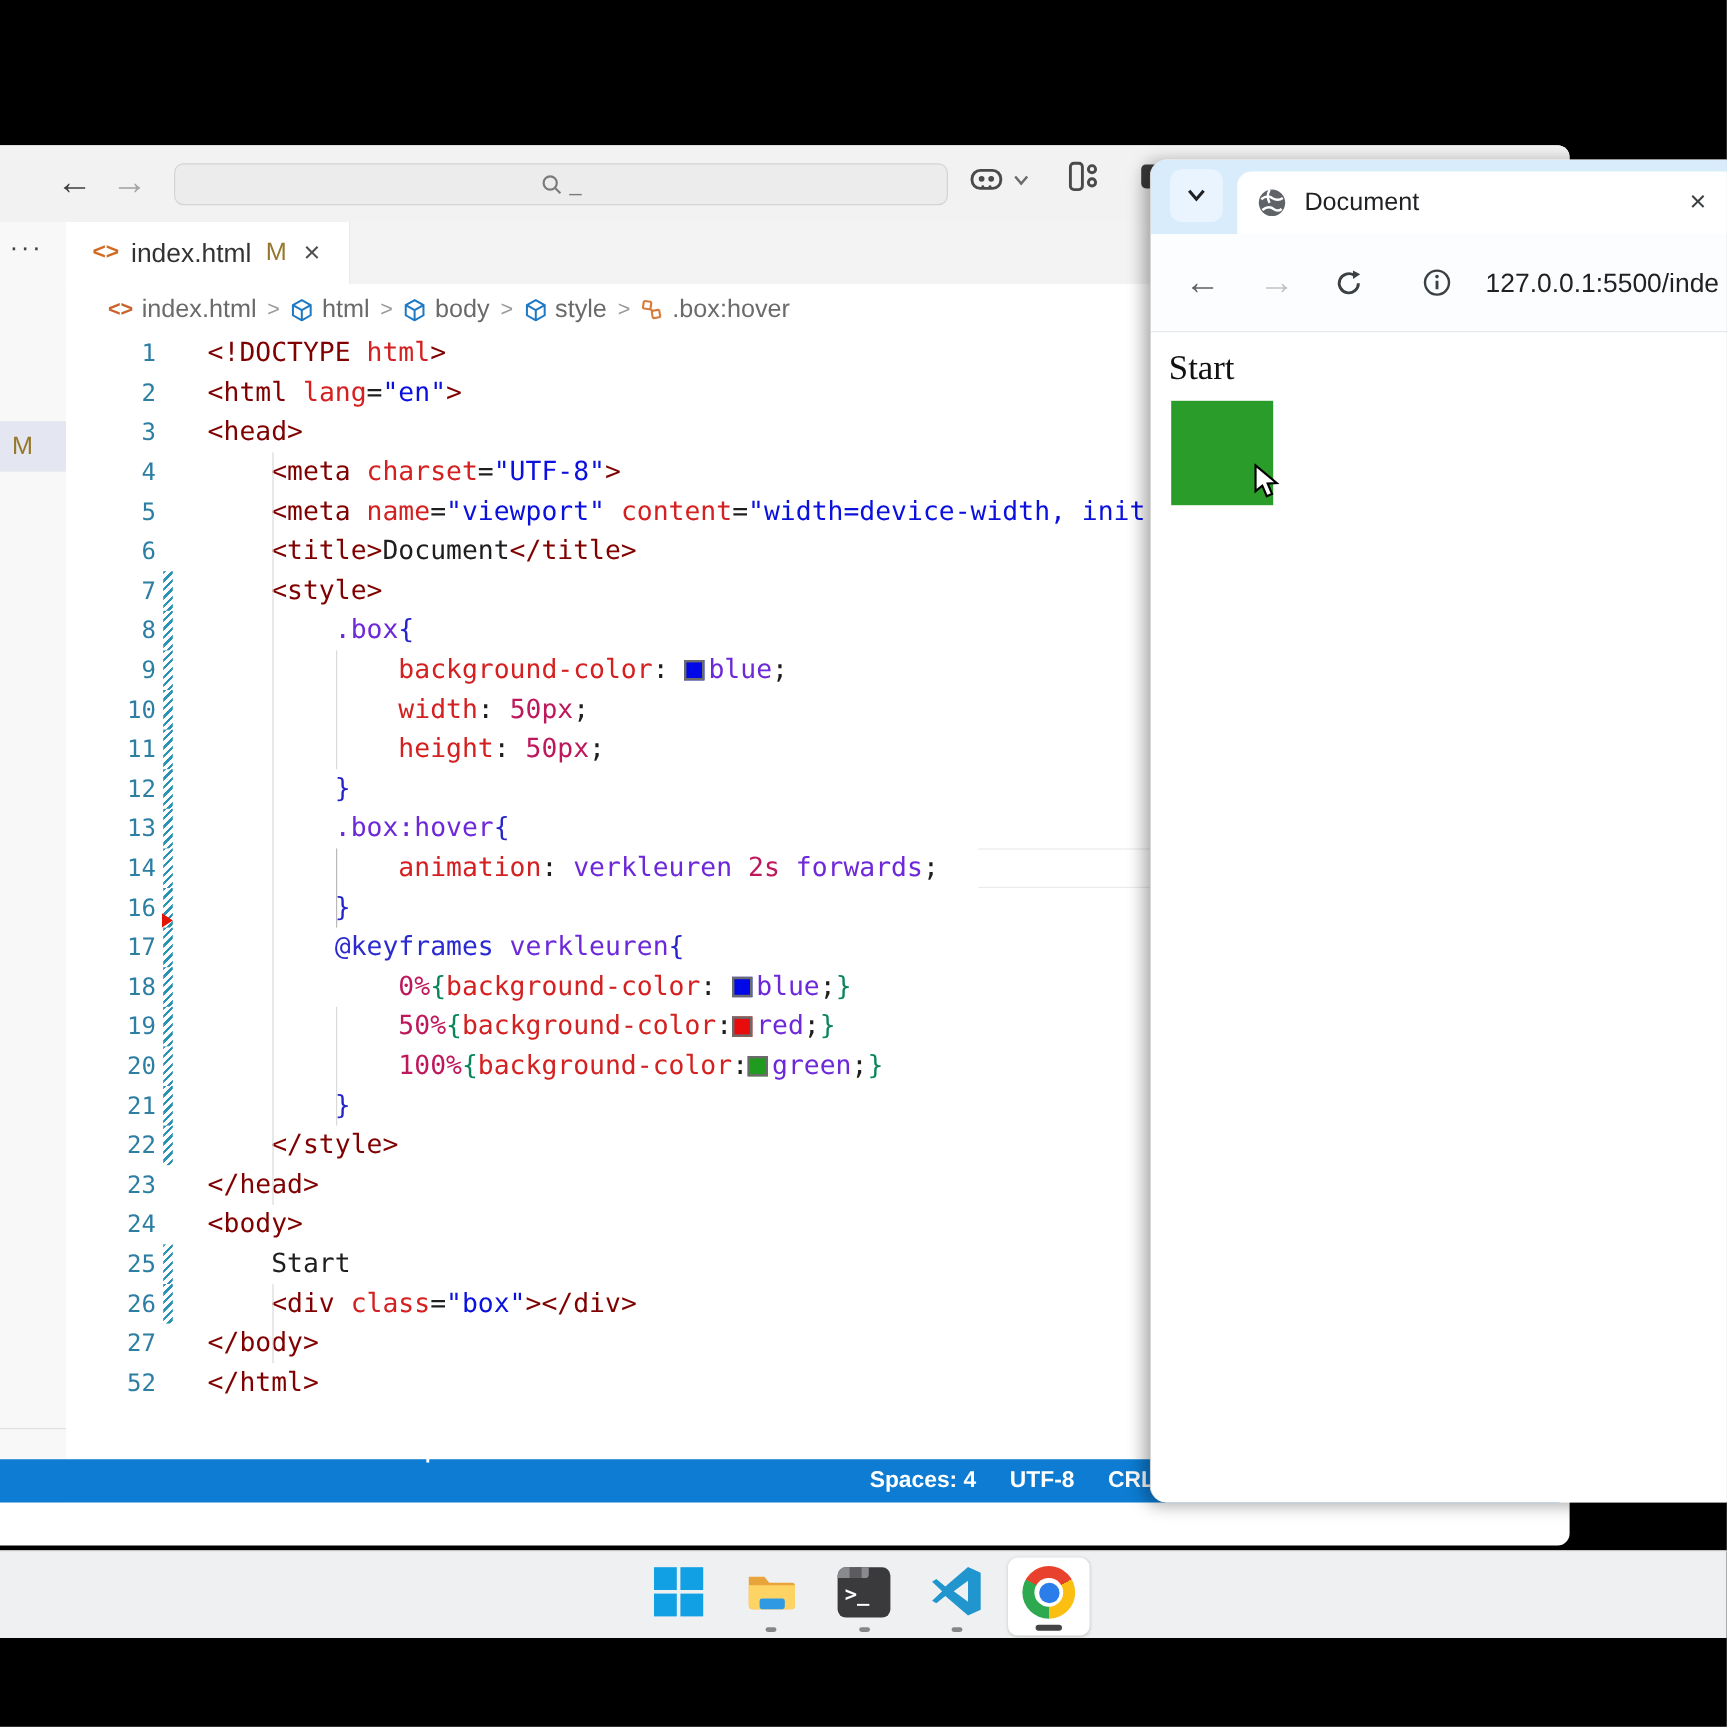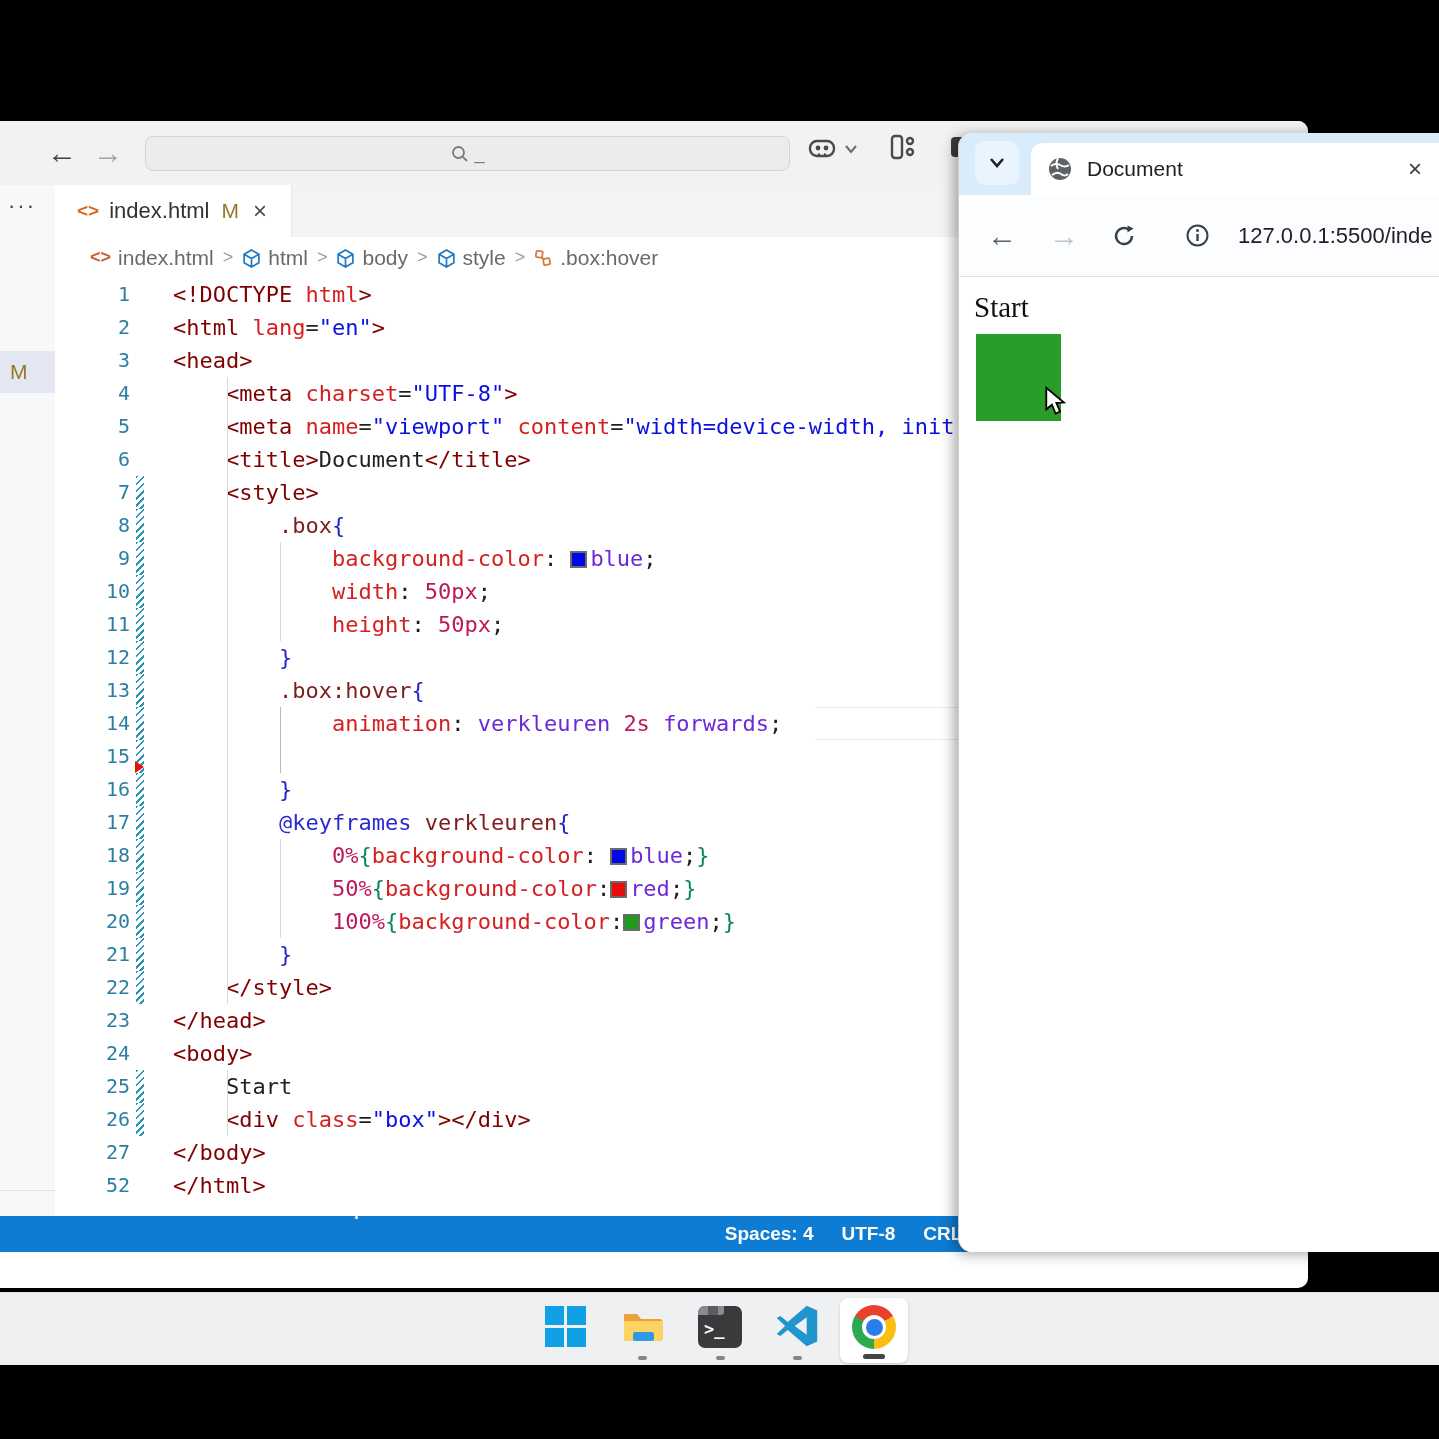--- a/index.html
+++ b/index.html
@@ -55,21 +55,21 @@
       background:repeating-linear-gradient(135deg,#2a93b4 0 2px,rgba(255,255,255,0) 2px 5px); }
   .ctext { white-space:pre; }
   .tk-tag   { color:#800000; }
   .tk-red   { color:#d42020; }
   .tk-val   { color:#0a10dd; }
   .tk-kw    { color:#6d28d9; }
   .tk-num   { color:#be185d; }
   .tk-brace { color:#2424c9; }
   .tk-gbrace{ color:#098658; }
   .tk-at    { color:#2a2ad0; }
-  .tk-sel   { color:#7f1d1d; }
+  .tk-sel   { color:#6d28d9; }
   .tk-plain { color:#1e1e1e; }
   .sw { display:inline-block; width:17px; height:17px; border:2px solid #6b6b6b;
         vertical-align:-2px; margin-right:3px; }
   .sw-blue  { background:#0008e8; }
   .sw-red   { background:#e80c0c; }
   .sw-green { background:#1f9c1f; }
   .indent-guide { position:absolute; width:1px; background:#d9d9d9; }
   .cur-line-edge { position:absolute; height:1px; background:#ececec; left:760px; width:200px; }
   .bkpt { position:absolute; left:80px; width:0; height:0;
           border-left:9px solid #e51400; border-top:6px solid transparent; border-bottom:6px solid transparent; }
@@ -238,21 +238,20 @@
             <div class="crow"><div class="cnum">5</div><div class="cdeco"></div><div class="ctext"><span class="tk-plain">    </span><span class="tk-tag">&lt;meta</span><span class="tk-plain"> </span><span class="tk-red">name</span><span class="tk-plain">=</span><span class="tk-val">"viewport"</span><span class="tk-plain"> </span><span class="tk-red">content</span><span class="tk-plain">=</span><span class="tk-val">"width=device-width, init</span></div></div>
             <div class="crow"><div class="cnum">6</div><div class="cdeco"></div><div class="ctext"><span class="tk-plain">    </span><span class="tk-tag">&lt;title&gt;</span><span class="tk-plain">Document</span><span class="tk-tag">&lt;/title&gt;</span></div></div>
             <div class="crow"><div class="cnum">7</div><div class="cdeco mod"></div><div class="ctext"><span class="tk-plain">    </span><span class="tk-tag">&lt;style&gt;</span></div></div>
             <div class="crow"><div class="cnum">8</div><div class="cdeco mod"></div><div class="ctext"><span class="tk-plain">        </span><span class="tk-sel">.box</span><span class="tk-brace">{</span></div></div>
             <div class="crow"><div class="cnum">9</div><div class="cdeco mod"></div><div class="ctext"><span class="tk-plain">            </span><span class="tk-red">background-color</span><span class="tk-plain">: </span><span class="sw sw-blue"></span><span class="tk-kw">blue</span><span class="tk-plain">;</span></div></div>
             <div class="crow"><div class="cnum">10</div><div class="cdeco mod"></div><div class="ctext"><span class="tk-plain">            </span><span class="tk-red">width</span><span class="tk-plain">: </span><span class="tk-num">50px</span><span class="tk-plain">;</span></div></div>
             <div class="crow"><div class="cnum">11</div><div class="cdeco mod"></div><div class="ctext"><span class="tk-plain">            </span><span class="tk-red">height</span><span class="tk-plain">: </span><span class="tk-num">50px</span><span class="tk-plain">;</span></div></div>
             <div class="crow"><div class="cnum">12</div><div class="cdeco mod"></div><div class="ctext"><span class="tk-plain">        </span><span class="tk-brace">}</span></div></div>
             <div class="crow"><div class="cnum">13</div><div class="cdeco mod"></div><div class="ctext"><span class="tk-plain">        </span><span class="tk-sel">.box:hover</span><span class="tk-brace">{</span></div></div>
             <div class="crow"><div class="cnum">14</div><div class="cdeco mod"></div><div class="ctext"><span class="tk-plain">            </span><span class="tk-red">animation</span><span class="tk-plain">: </span><span class="tk-kw">verkleuren</span><span class="tk-plain"> </span><span class="tk-num">2s</span><span class="tk-plain"> </span><span class="tk-kw">forwards</span><span class="tk-plain">;</span></div></div>
-            <div class="crow"><div class="cnum">15</div><div class="cdeco mod"></div><div class="ctext"></div></div>
             <div class="crow"><div class="cnum">16</div><div class="cdeco mod"></div><div class="ctext"><span class="tk-plain">        </span><span class="tk-brace">}</span></div></div>
             <div class="crow"><div class="cnum">17</div><div class="cdeco mod"></div><div class="ctext"><span class="tk-plain">        </span><span class="tk-at">@keyframes</span><span class="tk-plain"> </span><span class="tk-sel">verkleuren</span><span class="tk-brace">{</span></div></div>
             <div class="crow"><div class="cnum">18</div><div class="cdeco mod"></div><div class="ctext"><span class="tk-plain">            </span><span class="tk-num">0%</span><span class="tk-gbrace">{</span><span class="tk-red">background-color</span><span class="tk-plain">: </span><span class="sw sw-blue"></span><span class="tk-kw">blue</span><span class="tk-plain">;</span><span class="tk-gbrace">}</span></div></div>
             <div class="crow"><div class="cnum">19</div><div class="cdeco mod"></div><div class="ctext"><span class="tk-plain">            </span><span class="tk-num">50%</span><span class="tk-gbrace">{</span><span class="tk-red">background-color</span><span class="tk-plain">:</span><span class="sw sw-red"></span><span class="tk-kw">red</span><span class="tk-plain">;</span><span class="tk-gbrace">}</span></div></div>
             <div class="crow"><div class="cnum">20</div><div class="cdeco mod"></div><div class="ctext"><span class="tk-plain">            </span><span class="tk-num">100%</span><span class="tk-gbrace">{</span><span class="tk-red">background-color</span><span class="tk-plain">:</span><span class="sw sw-green"></span><span class="tk-kw">green</span><span class="tk-plain">;</span><span class="tk-gbrace">}</span></div></div>
             <div class="crow"><div class="cnum">21</div><div class="cdeco mod"></div><div class="ctext"><span class="tk-plain">        </span><span class="tk-brace">}</span></div></div>
             <div class="crow"><div class="cnum">22</div><div class="cdeco mod"></div><div class="ctext"><span class="tk-plain">    </span><span class="tk-tag">&lt;/style&gt;</span></div></div>
             <div class="crow"><div class="cnum">23</div><div class="cdeco"></div><div class="ctext"><span class="tk-tag">&lt;/head&gt;</span></div></div>
             <div class="crow"><div class="cnum">24</div><div class="cdeco"></div><div class="ctext"><span class="tk-tag">&lt;body&gt;</span></div></div>
             <div class="crow"><div class="cnum">25</div><div class="cdeco mod"></div><div class="ctext"><span class="tk-plain">    Start</span></div></div>

